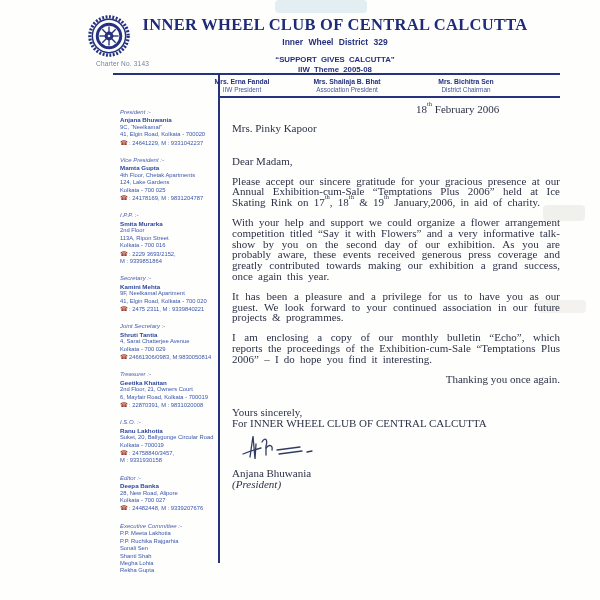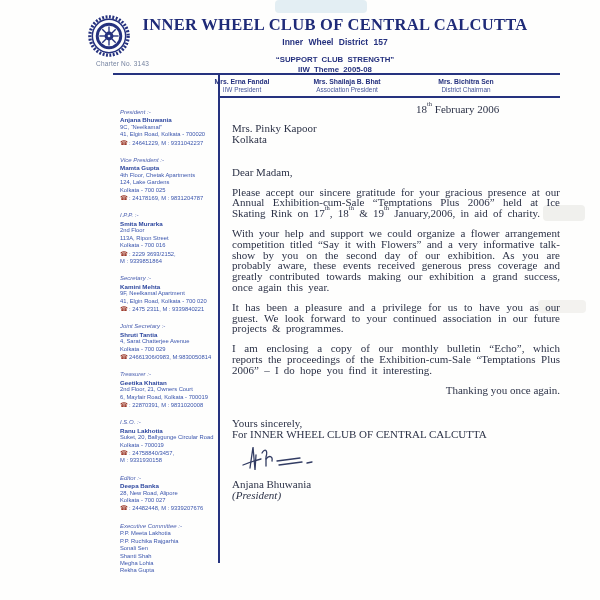--- a/index.html
+++ b/index.html
@@ -69,22 +69,22 @@
       <line x1="17" y1="17" x2="31" y2="31"></line>
         <line x1="31" y1="17" x2="17" y2="31"></line>
     </g>
     <circle cx="24" cy="24" r="4.6" fill="#25317e"></circle>
     <circle cx="24" cy="24" r="1.4" fill="#e8ecf5"></circle>
   </svg>
   <div class="charter">Charter No. 3143</div>
 
   <div class="head-center">
     <div class="title">INNER WHEEL CLUB OF CENTRAL CALCUTTA</div>
-    <div class="district">Inner Wheel District 157</div>
-    <div class="motto">“SUPPORT CLUB STRENGTH”</div>
+    <div class="district">Inner Wheel District 329</div>
+    <div class="motto">“SUPPORT GIVES CALCUTTA”</div>
     <div class="theme">IIW Theme 2005-08</div>
   </div>
 
   <div class="rule-top"></div>
   <div class="rule-names"></div>
   <div class="rule-vert"></div>
 
   <div class="official" style="left:242px;">
     <div class="nm">Mrs. Erna Fandal</div>
     <div class="rl">IIW President</div>
@@ -176,21 +176,20 @@
       <div class="sb-line">Shanti Shah</div>
       <div class="sb-line">Megha Lohia</div>
       <div class="sb-line">Rekha Gupta</div>
     </div>
   </div>
 
   <div class="letter">
     <div class="date">18<sup>th</sup> February 2006</div>
     <div class="to-block">
       <div>Mrs. Pinky Kapoor</div>
-      <div>Kolkata</div>
     </div>
     <div class="salutation">Dear Madam,</div>
     <p>Please accept our sincere gratitude for your gracious presence at our Annual Exhibition-cum-Sale “Temptations Plus 2006” held at Ice Skating Rink on 17<sup>th</sup>, 18<sup>th</sup> &amp; 19<sup>th</sup> January,2006, in aid of charity.</p>
     <p>With your help and support we could organize a flower arrangement competition titled “Say it with Flowers” and a very informative talk-show by you on the second day of our exhibition. As you are probably aware, these events received generous press coverage and greatly contributed towards making our exhibition a grand success, once again this year.</p>
     <p>It has been a pleasure and a privilege for us to have you as our guest. We look forward to your continued association in our future projects &amp; programmes.</p>
     <p>I am enclosing a copy of our monthly bulletin “Echo”, which reports the proceedings of the Exhibition-cum-Sale “Temptations Plus 2006” – I do hope you find it interesting.</p>
     <p class="nj thanks">Thanking you once again.</p>
     <div class="closing">
       <div>Yours sincerely,</div>
       <div>For INNER WHEEL CLUB OF CENTRAL CALCUTTA</div>

